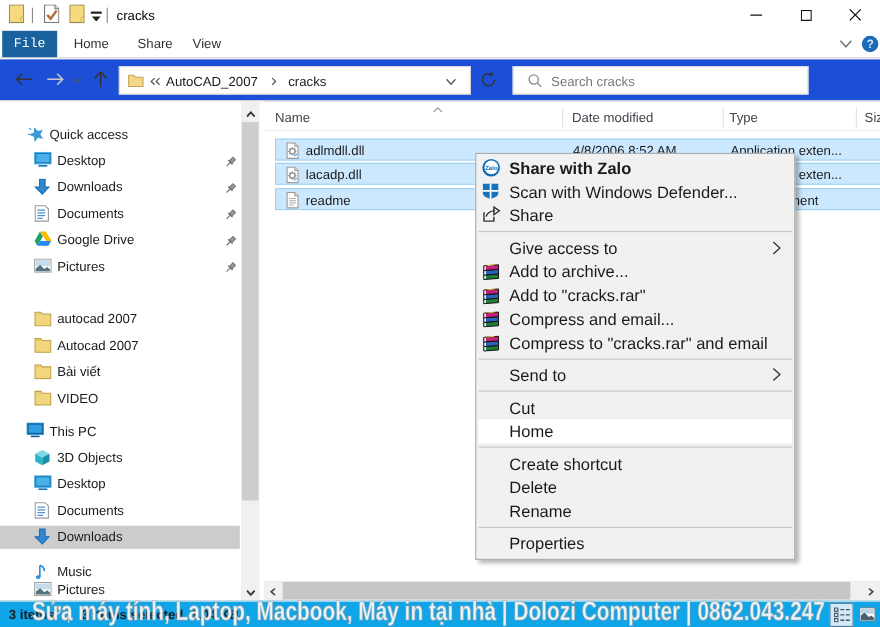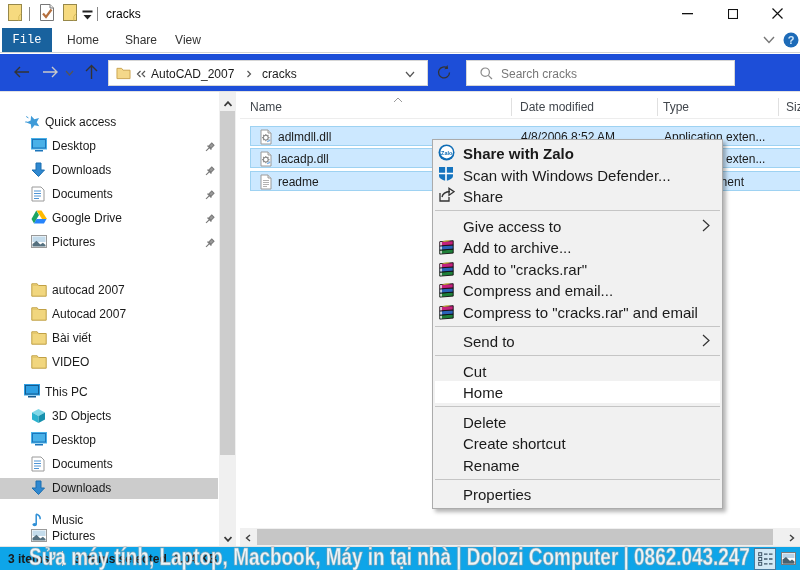--- a/index.html
+++ b/index.html
@@ -512,24 +512,24 @@
         <div class="mtxt">Cut</div>
       </div>
     <div class="mi">
         <div class="mhl"></div>
         <div class="mtxt">Home</div>
       </div>
     <div class="msep">
         <div></div>
       </div>
     <div class="mi">
+        <div class="mtxt">Create shortcut</div>
+      </div>
+    <div class="mi">
         <div class="mtxt">Delete</div>
-      </div>
-    <div class="mi">
-        <div class="mtxt">Create shortcut</div>
       </div>
     <div class="mi">
         <div class="mtxt">Rename</div>
       </div>
     <div class="msep">
         <div></div>
       </div>
     <div class="mi">
         <div class="mtxt">Properties</div>
       </div>

